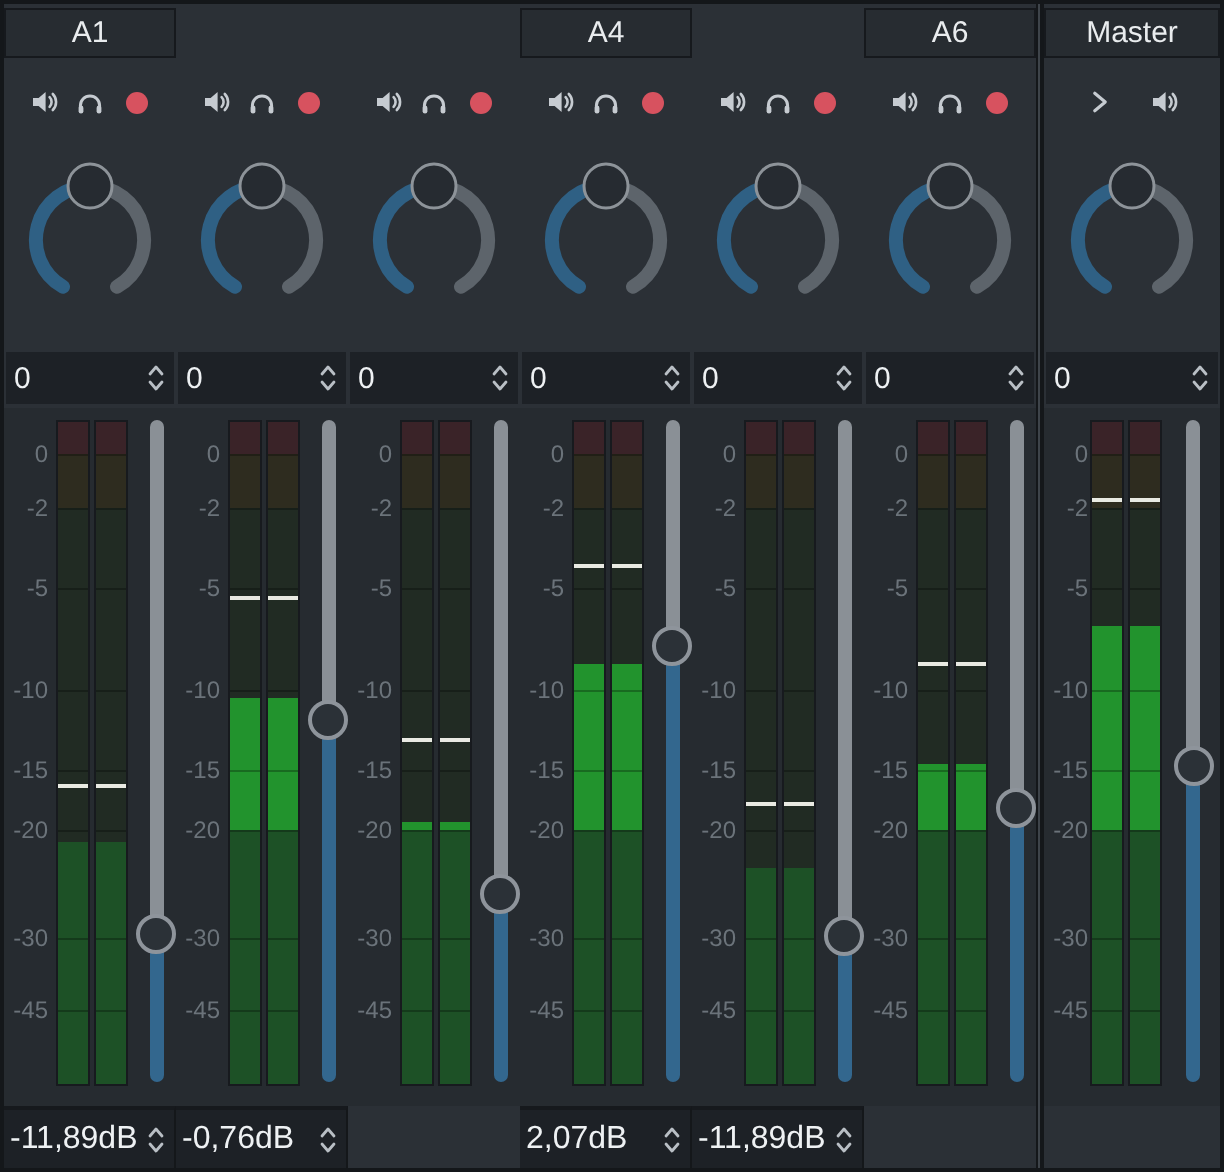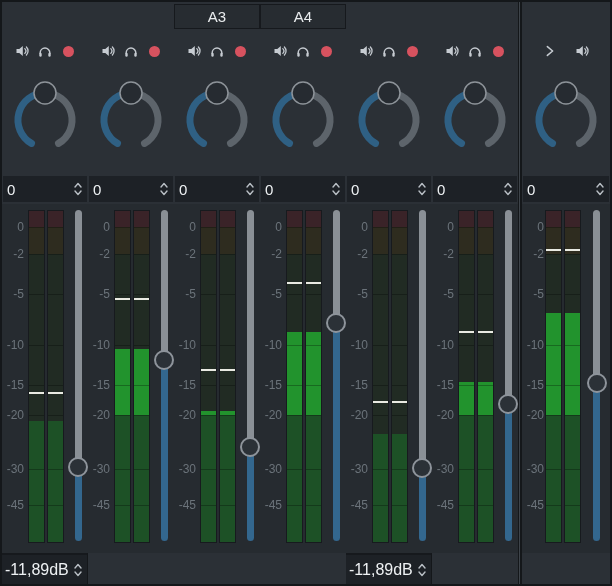--- a/index.html
+++ b/index.html
@@ -52,20 +52,23 @@
              border-top:2px solid #16191d;display:flex;align-items:center;}
   .strip.channel .value-row{border-right:1px solid #14171a;}
   .value-text{flex:1;padding-left:3px;font-size:16px;color:#eef1f3;white-space:nowrap;overflow:hidden;}
 </style>
 </head>
 <body>
 
 <div class="mixer">
   <div class="strips" id="strips">
       <div class="strip channel">
+    <div class="tab">
+      <span class="tab-label">A1</span>
+    </div>
     <div class="icons">
           <span class="icon">
             <svg width="16" height="16" viewBox="0 0 16 16">
               <path d="M2.5 6h2.8l3.5-3v10l-3.5-3H2.5z" fill="#c6cbd1"></path>
               <path d="M10.8 5.6a3.4 3.4 0 0 1 0 4.8" fill="none" stroke="#c6cbd1" stroke-width="1.3" stroke-linecap="round"></path>
               <path d="M12.4 4a5.7 5.7 0 0 1 0 8" fill="none" stroke="#c6cbd1" stroke-width="1.3" stroke-linecap="round"></path>
             </svg>
           </span>
           <span class="icon">
             <svg width="16" height="16" viewBox="0 0 16 16">
@@ -229,25 +232,31 @@
             <div class="gridline" style="top: 258px;"></div>
             <div class="gridline" style="top: 294px;"></div>
             <div class="peak" style="top: 87.1px;"></div>
           </div>
       <div class="fader" style="left: 64.5px;">
             <div class="ftrack gray" style="top: 6px; height: 150.2px;"></div>
             <div class="ftrack blue" style="top: 156.2px; height: 180.8px;"></div>
             <div class="fhandle" style="top: 146.2px;"></div>
           </div>
     </div>
+    <div class="value-row">
+      <span class="value-text">-0,76dB</span>
+      <span class="chevrons">
+            <svg width="12" height="18" viewBox="0 0 12 18">
+              <path d="M3 7L6 3.5L9 7" fill="none" stroke="#b9bfc5" stroke-width="1.4" stroke-linecap="round" stroke-linejoin="round"></path>
+              <path d="M3 11L6 14.5L9 11" fill="none" stroke="#b9bfc5" stroke-width="1.4" stroke-linecap="round" stroke-linejoin="round"></path>
+            </svg>
+          </span>
+    </div>
   </div>
       <div class="strip channel">
-    <div class="tab">
-      <span class="tab-label">A3</span>
-    </div>
     <div class="icons">
           <span class="icon">
             <svg width="16" height="16" viewBox="0 0 16 16">
               <path d="M2.5 6h2.8l3.5-3v10l-3.5-3H2.5z" fill="#c6cbd1"></path>
               <path d="M10.8 5.6a3.4 3.4 0 0 1 0 4.8" fill="none" stroke="#c6cbd1" stroke-width="1.3" stroke-linecap="round"></path>
               <path d="M12.4 4a5.7 5.7 0 0 1 0 8" fill="none" stroke="#c6cbd1" stroke-width="1.3" stroke-linecap="round"></path>
             </svg>
           </span>
           <span class="icon">
             <svg width="16" height="16" viewBox="0 0 16 16">
@@ -407,20 +416,29 @@
             <div class="gridline" style="top: 258px;"></div>
             <div class="gridline" style="top: 294px;"></div>
             <div class="peak" style="top: 71.3333px;"></div>
           </div>
       <div class="fader" style="left: 64.5px;">
             <div class="ftrack gray" style="top: 6px; height: 112.56px;"></div>
             <div class="ftrack blue" style="top: 118.56px; height: 218.44px;"></div>
             <div class="fhandle" style="top: 108.56px;"></div>
           </div>
     </div>
+    <div class="value-row">
+      <span class="value-text">2,07dB</span>
+      <span class="chevrons">
+            <svg width="12" height="18" viewBox="0 0 12 18">
+              <path d="M3 7L6 3.5L9 7" fill="none" stroke="#b9bfc5" stroke-width="1.4" stroke-linecap="round" stroke-linejoin="round"></path>
+              <path d="M3 11L6 14.5L9 11" fill="none" stroke="#b9bfc5" stroke-width="1.4" stroke-linecap="round" stroke-linejoin="round"></path>
+            </svg>
+          </span>
+    </div>
   </div>
       <div class="strip channel">
     <div class="icons">
           <span class="icon">
             <svg width="16" height="16" viewBox="0 0 16 16">
               <path d="M2.5 6h2.8l3.5-3v10l-3.5-3H2.5z" fill="#c6cbd1"></path>
               <path d="M10.8 5.6a3.4 3.4 0 0 1 0 4.8" fill="none" stroke="#c6cbd1" stroke-width="1.3" stroke-linecap="round"></path>
               <path d="M12.4 4a5.7 5.7 0 0 1 0 8" fill="none" stroke="#c6cbd1" stroke-width="1.3" stroke-linecap="round"></path>
             </svg>
           </span>
@@ -502,20 +520,23 @@
       <span class="value-text">-11,89dB</span>
       <span class="chevrons">
             <svg width="12" height="18" viewBox="0 0 12 18">
               <path d="M3 7L6 3.5L9 7" fill="none" stroke="#b9bfc5" stroke-width="1.4" stroke-linecap="round" stroke-linejoin="round"></path>
               <path d="M3 11L6 14.5L9 11" fill="none" stroke="#b9bfc5" stroke-width="1.4" stroke-linecap="round" stroke-linejoin="round"></path>
             </svg>
           </span>
     </div>
   </div>
       <div class="strip channel">
+    <div class="tab">
+      <span class="tab-label">A6</span>
+    </div>
     <div class="icons">
           <span class="icon">
             <svg width="16" height="16" viewBox="0 0 16 16">
               <path d="M2.5 6h2.8l3.5-3v10l-3.5-3H2.5z" fill="#c6cbd1"></path>
               <path d="M10.8 5.6a3.4 3.4 0 0 1 0 4.8" fill="none" stroke="#c6cbd1" stroke-width="1.3" stroke-linecap="round"></path>
               <path d="M12.4 4a5.7 5.7 0 0 1 0 8" fill="none" stroke="#c6cbd1" stroke-width="1.3" stroke-linecap="round"></path>
             </svg>
           </span>
           <span class="icon">
             <svg width="16" height="16" viewBox="0 0 16 16">
@@ -589,20 +610,23 @@
           </div>
       <div class="fader" style="left: 64.5px;">
             <div class="ftrack gray" style="top: 6px; height: 194.2px;"></div>
             <div class="ftrack blue" style="top: 200.2px; height: 136.8px;"></div>
             <div class="fhandle" style="top: 190.2px;"></div>
           </div>
     </div>
   </div>
       <div class="sep"></div>
       <div class="strip master">
+    <div class="tab">
+      <span class="tab-label">Master</span>
+    </div>
     <div class="icons">
           <span class="icon">
             <svg width="14" height="14" viewBox="0 0 16 16">
               <path d="M5 3l6 5-6 5" fill="none" stroke="#c6cbd1" stroke-width="1.8" stroke-linecap="round" stroke-linejoin="round"></path>
             </svg>
           </span>
           <span class="icon">
             <svg width="16" height="16" viewBox="0 0 16 16">
               <path d="M2.5 6h2.8l3.5-3v10l-3.5-3H2.5z" fill="#c6cbd1"></path>
               <path d="M10.8 5.6a3.4 3.4 0 0 1 0 4.8" fill="none" stroke="#c6cbd1" stroke-width="1.3" stroke-linecap="round"></path>

